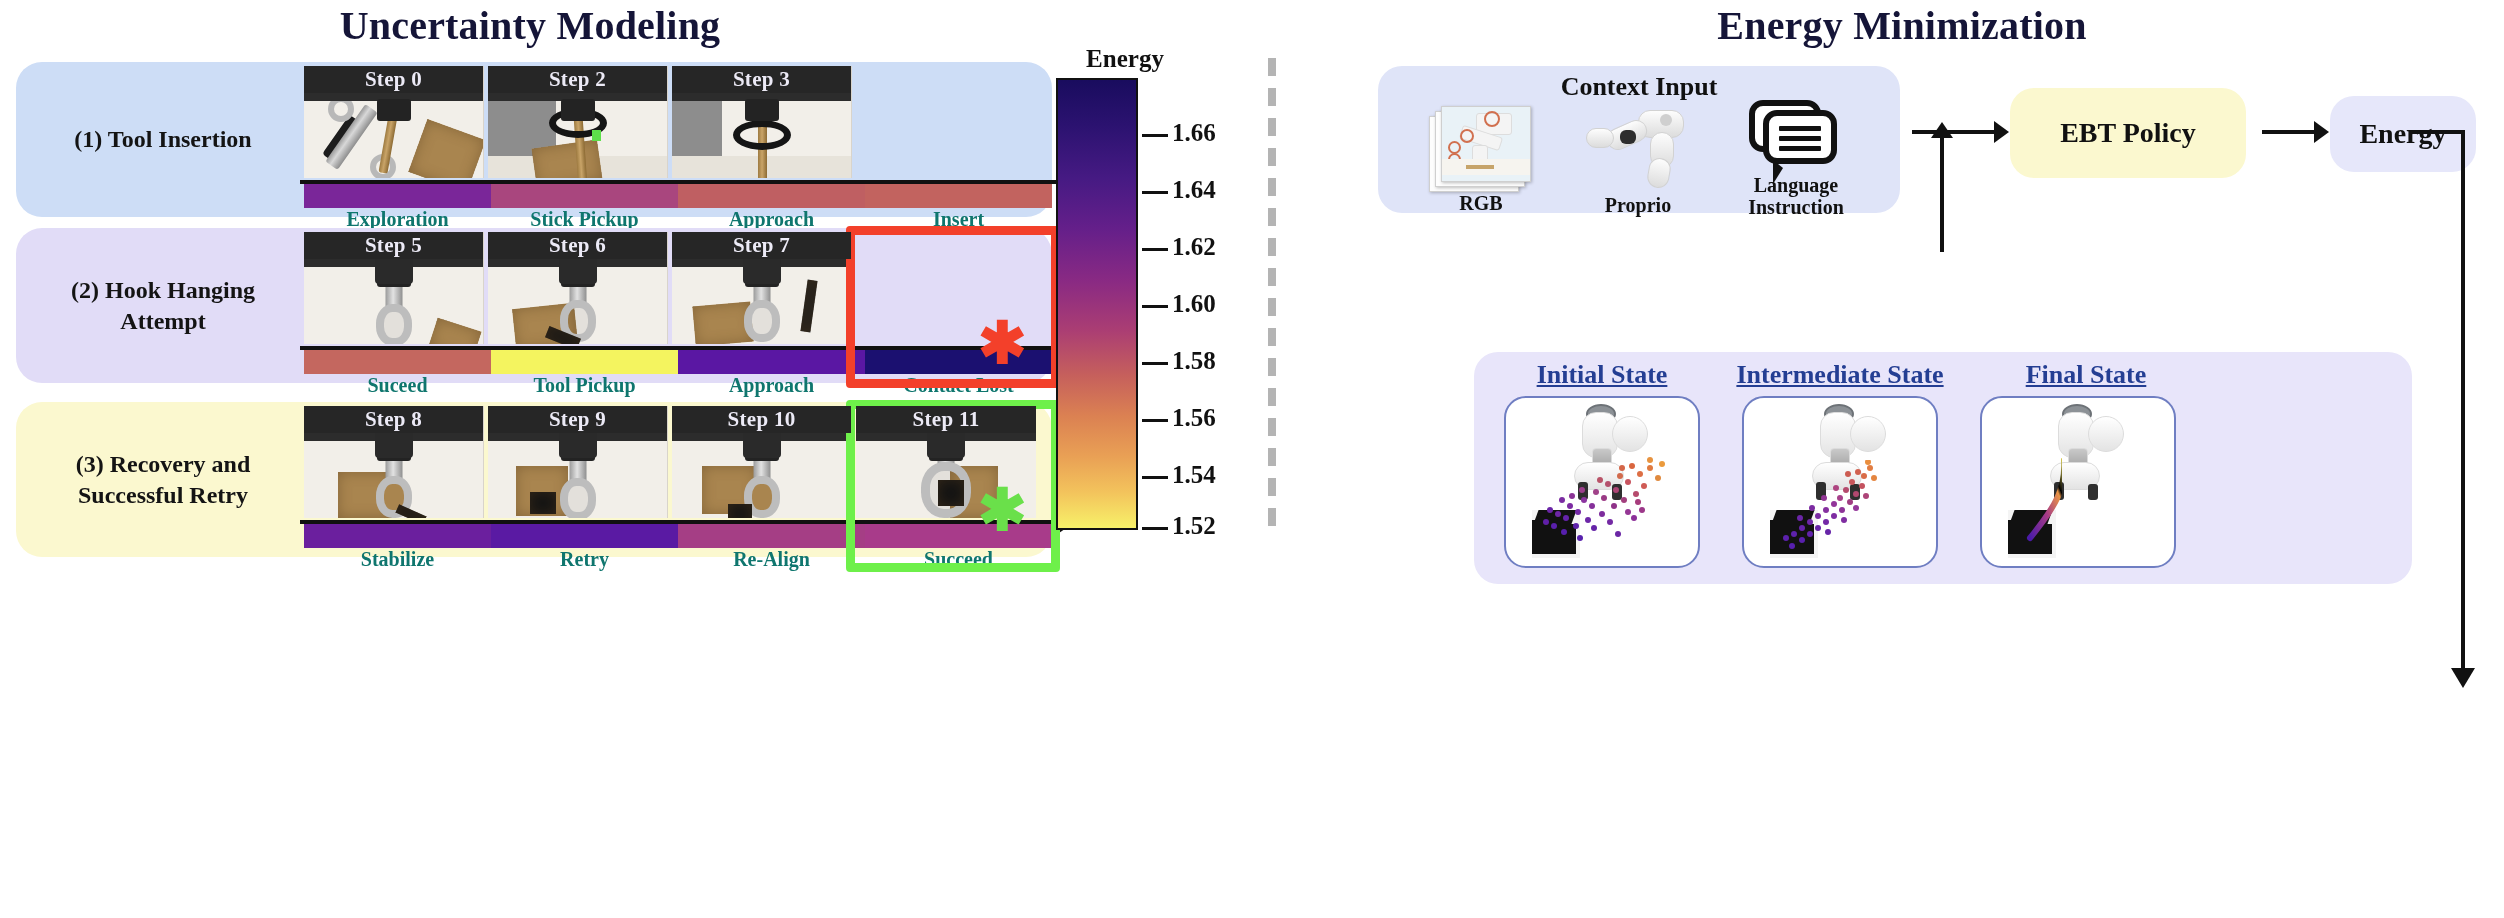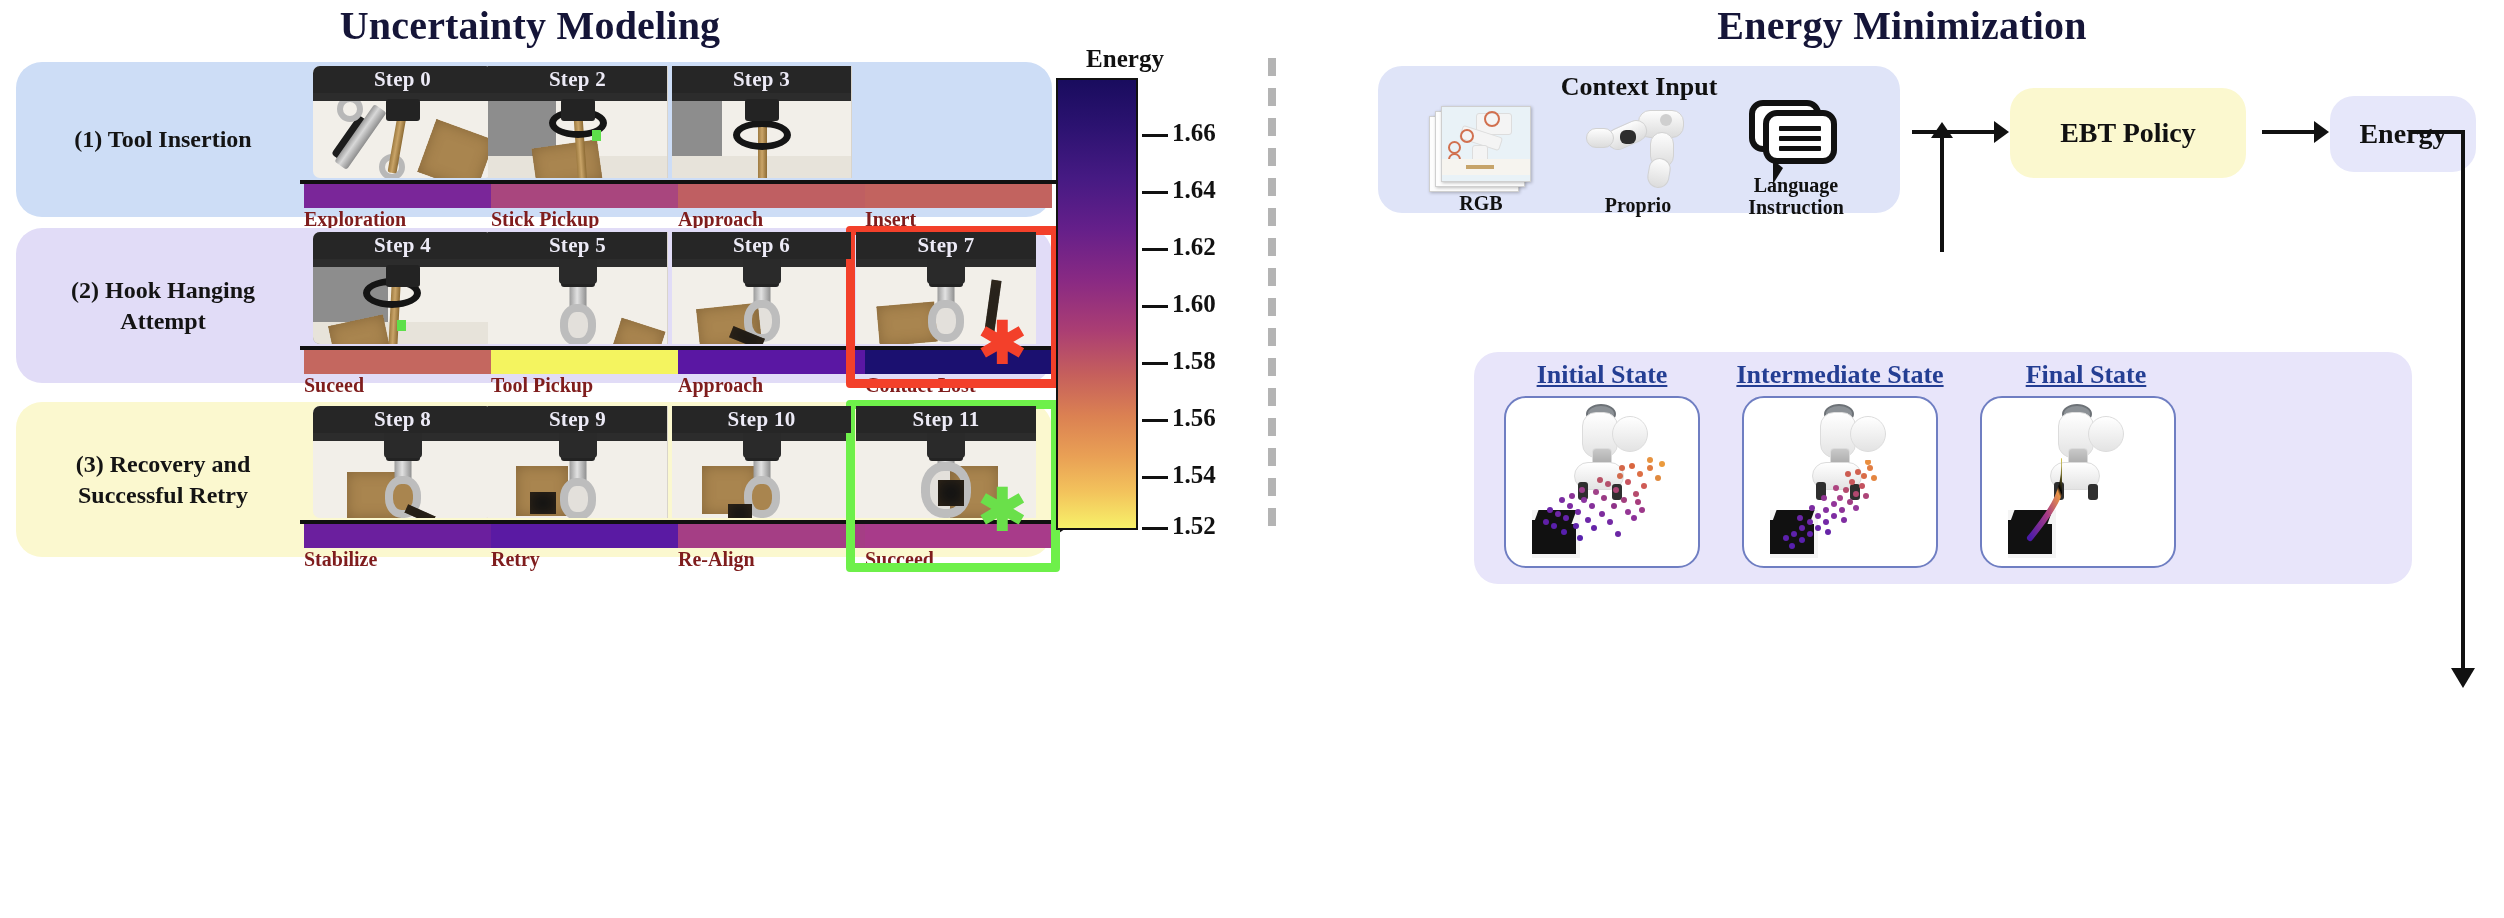--- a/index.html
+++ b/index.html
@@ -44,21 +44,21 @@
 
   
   .thumbs{
     position:absolute;left:288px;top:0;width:748px;height:100%;
   }
   .thumb{
     position:absolute;top:4px;width:180px;height:112px;
     overflow:hidden;background:#f2efe9;border-right:1px solid #d9d4cb;
     box-sizing:border-box;
   }
-  .thumb:nth-child(1){left:9px;border-radius:7px;}
+  .thumb:nth-child(1){left:0;}
   .thumb:nth-child(2){left:184px;}
   .thumb:nth-child(3){left:368px;}
   .thumb:nth-child(4){left:552px;border-right:none;}
   .thumb-header{
     position:absolute;left:0;top:0;width:100%;height:27px;
     background:#262626;color:#eceaf6;
     font-family:"Liberation Serif", serif;font-weight:bold;font-size:21px;
     display:flex;align-items:center;justify-content:center;
     z-index:4;letter-spacing:.3px;
   }
@@ -122,22 +122,22 @@
     border-left:16px solid #111;border-top:11px solid transparent;border-bottom:11px solid transparent;
   }
   .seg-wrap{position:absolute;left:288px;top:122px;width:748px;height:24px;}
   .seg{position:absolute;top:0;height:24px;}
   .seg:nth-child(1){left:0;width:187px;}
   .seg:nth-child(2){left:187px;width:187px;}
   .seg:nth-child(3){left:374px;width:187px;}
   .seg:nth-child(4){left:561px;width:187px;}
   .seg-labels{position:absolute;left:288px;top:146px;width:748px;height:24px;}
   .seg-label{
-    position:absolute;top:0;width:187px;text-align:left;
-    font-family:"Liberation Serif", serif;font-weight:bold;font-size:20px;color:#7f1d1d;
+    position:absolute;top:0;width:187px;text-align:center;
+    font-family:"Liberation Serif", serif;font-weight:bold;font-size:20px;color:#0f766e;
   }
   .seg-label:nth-child(1){left:0;}
   .seg-label:nth-child(2){left:187px;}
   .seg-label:nth-child(3){left:374px;}
   .seg-label:nth-child(4){left:561px;}
 
   
   .hl-box{position:absolute;border-radius:4px;box-sizing:border-box;pointer-events:none;}
   #hl-fail{left:846px;top:226px;width:214px;height:162px;border:9px solid #f3402a;}
   #hl-succ{left:846px;top:400px;width:214px;height:172px;border:9px solid #6ef04a;}
@@ -378,34 +378,20 @@
       <div class="seg-label">Stick Pickup</div>
       <div class="seg-label">Approach</div>
       <div class="seg-label">Insert</div>
     </div>
   </div>
 
   <div class="row-card" id="row2">
     <div class="row-label">(2) Hook Hanging Attempt</div>
 
     <div class="thumbs">
-      <div class="thumb">
-        <div class="thumb-scene">
-          <div class="wallgrey" style="width:42%;"></div>
-          <div class="floor"></div>
-          <div class="board" style="left:18px;top:88px;width:56px;height:34px;transform:rotate(-12deg);"></div>
-          <div class="stick" style="left:80px;top:26px;height:94px;transform:rotate(3deg);"></div>
-          <div class="darkring" style="top:46px;left:44%;"></div>
-          <div class="greentip" style="left:84px;top:88px;"></div>
-          <div class="gantry"></div>
-          <div class="g-pad" style="left:20px;"></div>
-          <div class="g-pad" style="right:20px;"></div>
-        </div>
-        <div class="thumb-header">Step 4</div>
-      </div>
       <div class="thumb">
         <div class="thumb-scene">
           <div class="gripper-shaft" style="top:34px;height:46px;"></div>
           <div class="hook-ring" style="top:72px;"></div>
           <div class="board" style="left:128px;top:92px;width:46px;height:30px;transform:rotate(18deg);"></div>
           <div class="gantry"></div>
           <div class="gripper-body" style="top:18px;"></div>
           <div class="g-pad" style="left:18px;"></div>
           <div class="g-pad" style="right:18px;"></div>
         </div>

